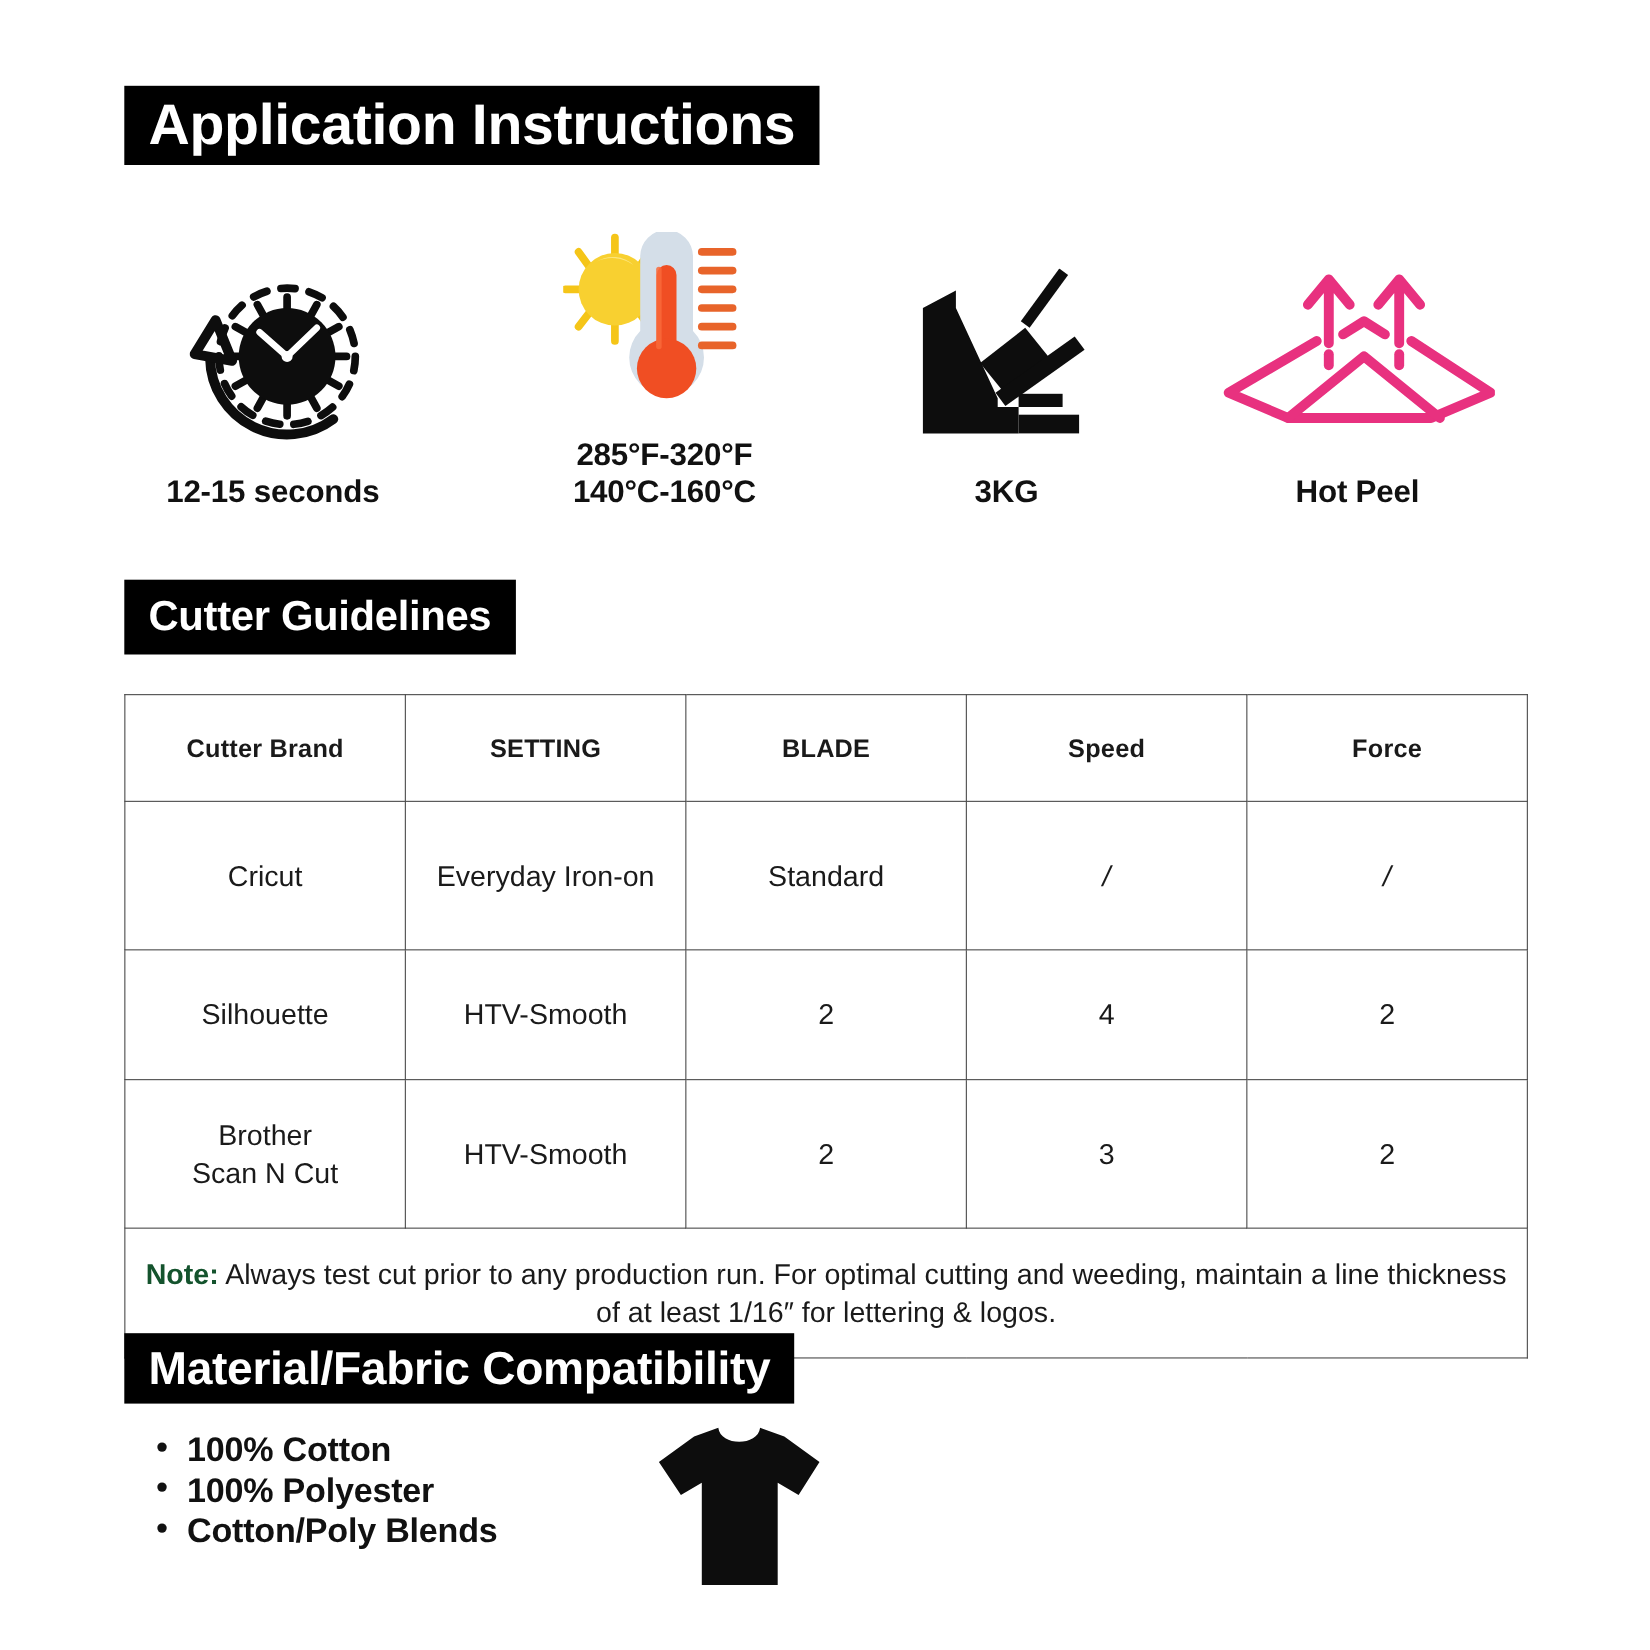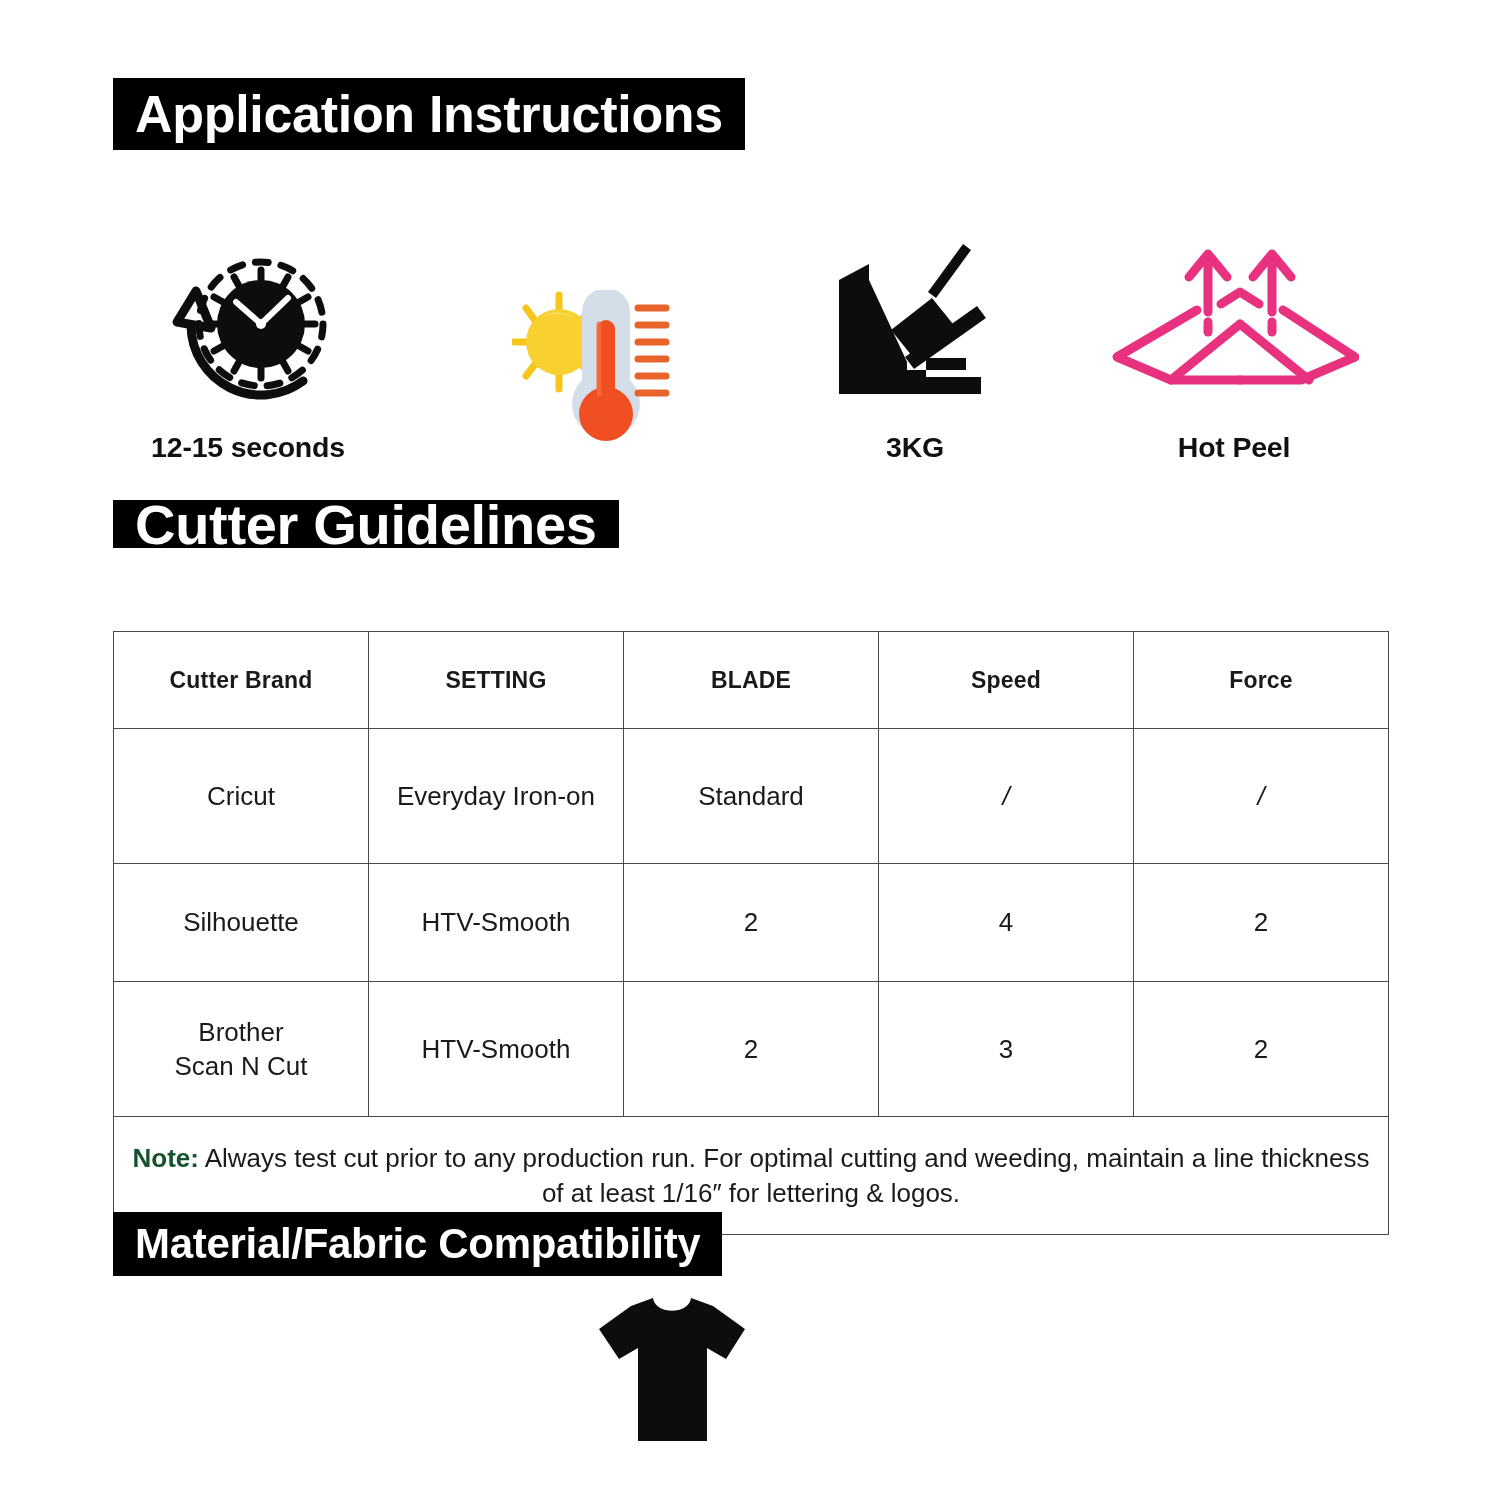--- a/index.html
+++ b/index.html
@@ -31,21 +31,21 @@
     color: #ffffff;
     font-weight: bold;
     letter-spacing: -0.3px;
     display: flex;
     align-items: center;
     padding: 0 22px;
     box-sizing: border-box;
     white-space: nowrap;
   }
   #bar-app   { left: 113px; top: 78px;   height: 72px; font-size: 52px; }
-  #bar-cut   { left: 113px; top: 500px;  height: 48px; font-size: 56px; }
+  #bar-cut   { left: 113px; top: 527px;  height: 68px; font-size: 38px; }
   #bar-mat   { left: 113px; top: 1212px; height: 64px; font-size: 42px; }
 
   
   .icon-row {
     position: absolute;
     left: 0;
     top: 195px;
     width: 1500px;
     height: 270px;
   }
@@ -241,20 +241,22 @@
           <g stroke="#E8642A" stroke-width="7" stroke-linecap="round">
             <line x1="126" y1="18" x2="154" y2="18"></line>
             <line x1="126" y1="35" x2="154" y2="35"></line>
             <line x1="126" y1="52" x2="154" y2="52"></line>
             <line x1="126" y1="69" x2="154" y2="69"></line>
             <line x1="126" y1="86" x2="154" y2="86"></line>
             <line x1="126" y1="103" x2="154" y2="103"></line>
           </g>
         </svg>
       </div>
+      <div class="icon-label">285°F-320°F
+140°C-160°C</div>
     </div>
 
     <div class="icon-cell" id="cell-press">
       <div class="icon-art">
         <svg width="165" height="175" viewBox="0 0 165 175" aria-hidden="true">
           <g fill="#0d0d0d">
 
             <path d="M6 36 L36 20 L36 36 L74 118 L74 126 L93 126 L93 150 L6 150 Z"></path>
 
             <rect x="93" y="133" width="55" height="17"></rect>
@@ -347,20 +349,27 @@
           </td>
         </tr>
       </tbody>
     </table>
   </div>
 
   <div class="section-bar" id="bar-mat">
     <span>Material/Fabric Compatibility</span>
   </div>
 
+  <div class="materials">
+    <ul>
+      <li>100% Cotton</li>
+      <li>100% Polyester</li>
+      <li>Cotton/Poly Blends</li>
+    </ul>
+  </div>
 
   <div class="shirt-icon">
     <svg width="150" height="155" viewBox="0 0 150 155" aria-hidden="true">
       <path fill="#0d0d0d" d="M56 7 L34 15 L2 38 L22 68 L41 57 L41 150 L110 150 L110 57 L129 68 L148 38 L116 15 L94 7
                C92 24 58 24 56 7 Z"></path>
       <path fill="#ffffff" d="M57 8 C61 22 89 22 93 8 C86 18 64 18 57 8 Z"></path>
     </svg>
   </div>
 
 </div>

